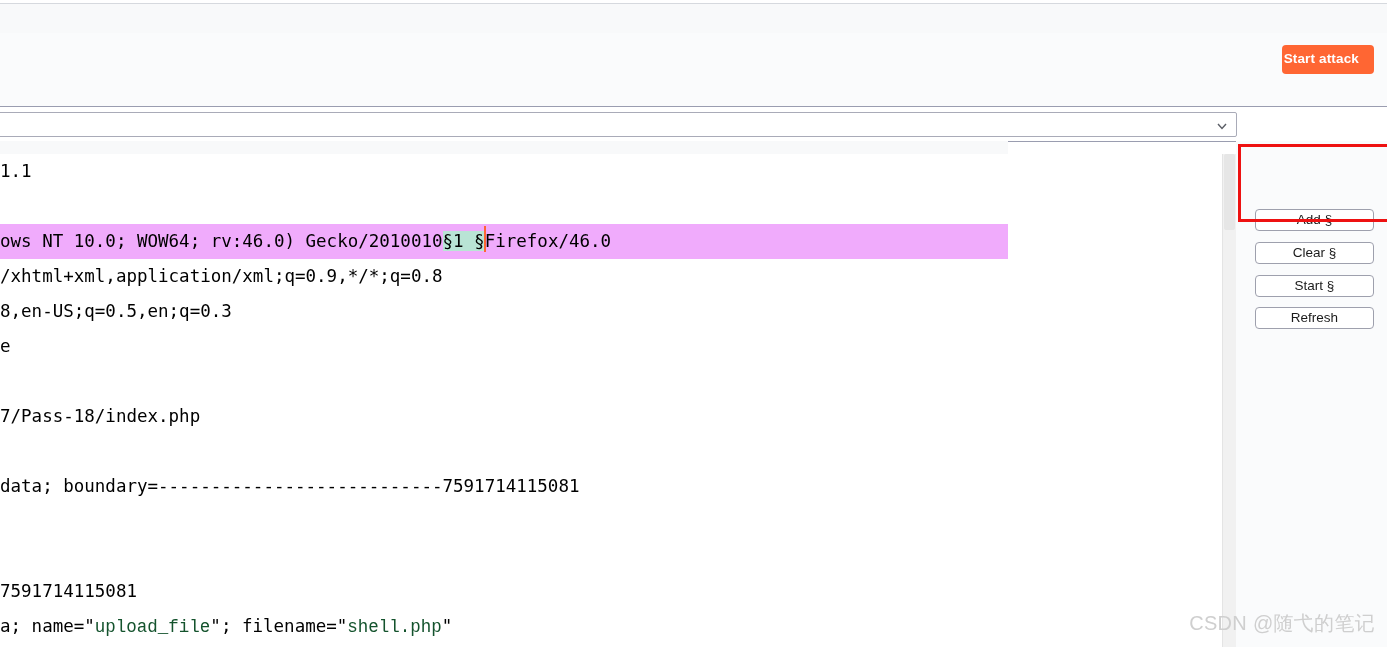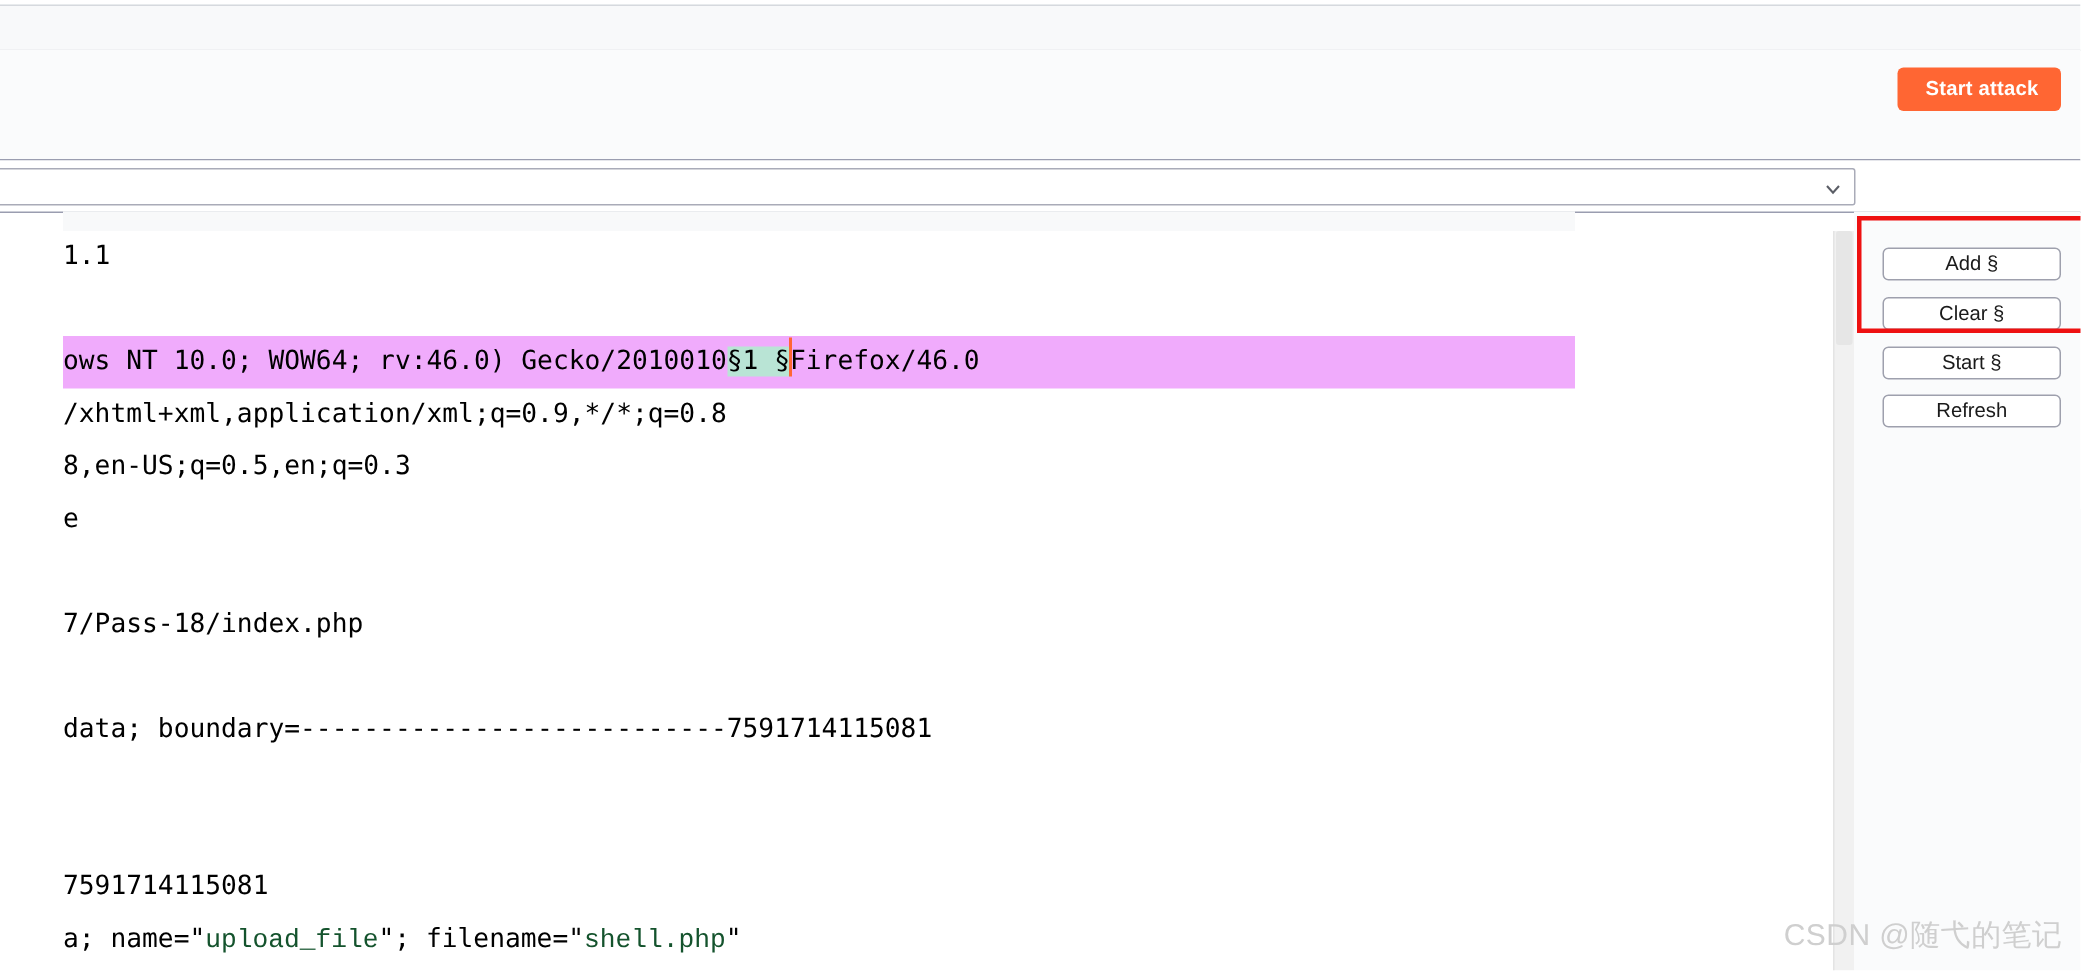--- a/index.html
+++ b/index.html
@@ -44,21 +44,21 @@
     position: absolute;
     right: 13px;
     top: 12px;
     background: #ff6633;
     color: #ffffff;
     border: none;
     border-radius: 4px;
     font-family: "Liberation Sans", sans-serif;
     font-size: 13.5px;
     font-weight: bold;
-    padding: 7px 15px 8px 19px;
+    padding: 7px 15px 8px 2px;
     letter-spacing: .15px;
     cursor: pointer;
     line-height: 1;
   }
   .help-text {
     position: absolute;
     left: 0;
     top: 48px;
     font-size: 14.2px;
     color: #1a1a1a;
@@ -105,21 +105,20 @@
 
   
   .editor-pane {
     position: absolute;
     left: 0;
     top: 141px;
     width: 1008px;
     bottom: 0;
     background: #ffffff;
     overflow: hidden;
-    margin-left: 42px;
   }
   .editor-tabstrip {
     position: absolute;
     left: 0; right: 0;
     top: 0;
     height: 13px;
     background: #f8f9fa;
   }
   .code-area {
     position: absolute;
@@ -191,20 +190,21 @@
     background: #ffffff;
     border: 1px solid #9ea0ad;
     border-radius: 4px;
     font-family: "Liberation Sans", sans-serif;
     font-size: 13.5px;
     color: #1a1a1a;
     cursor: pointer;
     padding: 0;
     line-height: 20px;
     box-sizing: border-box;
+    margin-top: 44px;
   }
   .rail-btn.b0 { top: 24px; }
   .rail-btn.b1 { top: 57px; }
   .rail-btn.b2 { top: 90px; }
   .rail-btn.b3 { top: 122px; }
 
   
   .annotation-box {
     position: absolute;
     left: 1238px;

